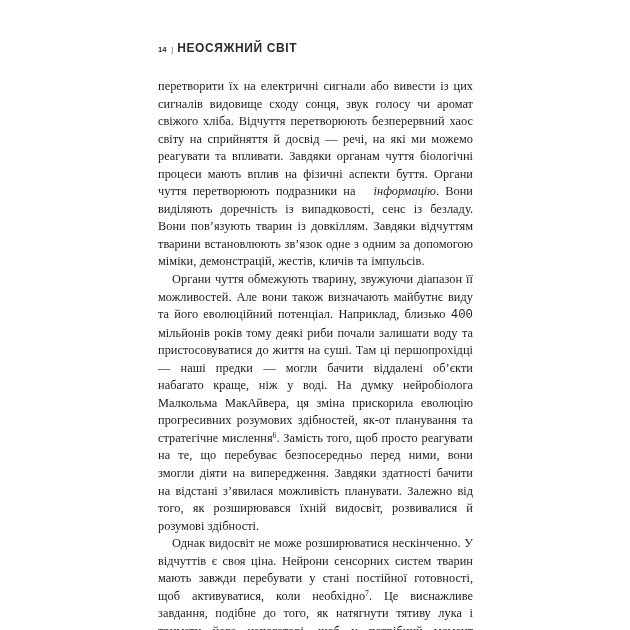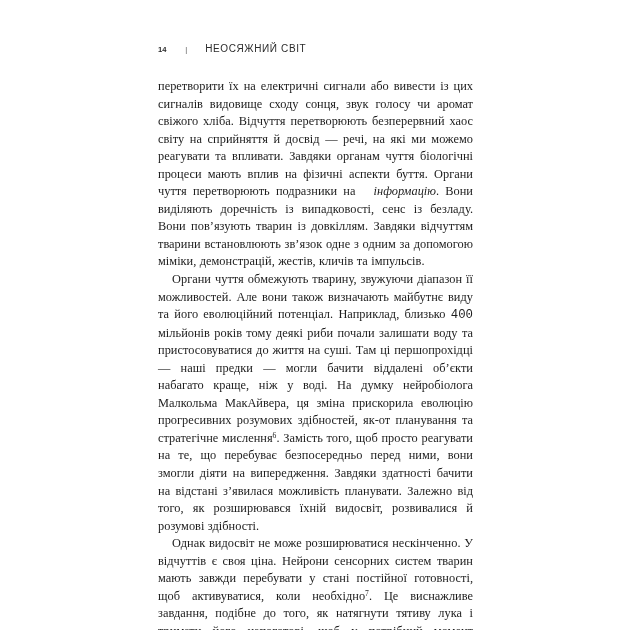--- a/index.html
+++ b/index.html
@@ -32,38 +32,37 @@
     top: 44px;
     width: 320px;
     height: 13px;
     display: flex;
     align-items: baseline;
     white-space: nowrap;
     font-family: "Liberation Sans", "DejaVu Sans", sans-serif;
     font-size: 7.4px;
     line-height: 9px;
     color: #2b2b2b;
-    gap: 14px;
   }
   .folio {
     font-weight: 700;
     font-size: 7.6px;
     letter-spacing: 0.1px;
   }
   .rh-sep {
     font-weight: 400;
     color: #5a5a5a;
     margin: 0 4px 0 4.5px;
     font-size: 7.6px;
   }
   .rh-title {
-    font-weight: 400;
+    font-weight: 700;
     letter-spacing: 0.62px;
     text-transform: uppercase;
-    font-size: 10px;
+    font-size: 12px;
     color: #2b2b2b;
   }
 
   
   .textblock {
     position: absolute;
     left: 158px;
     top: 78px;
     width: 315px;
   }

